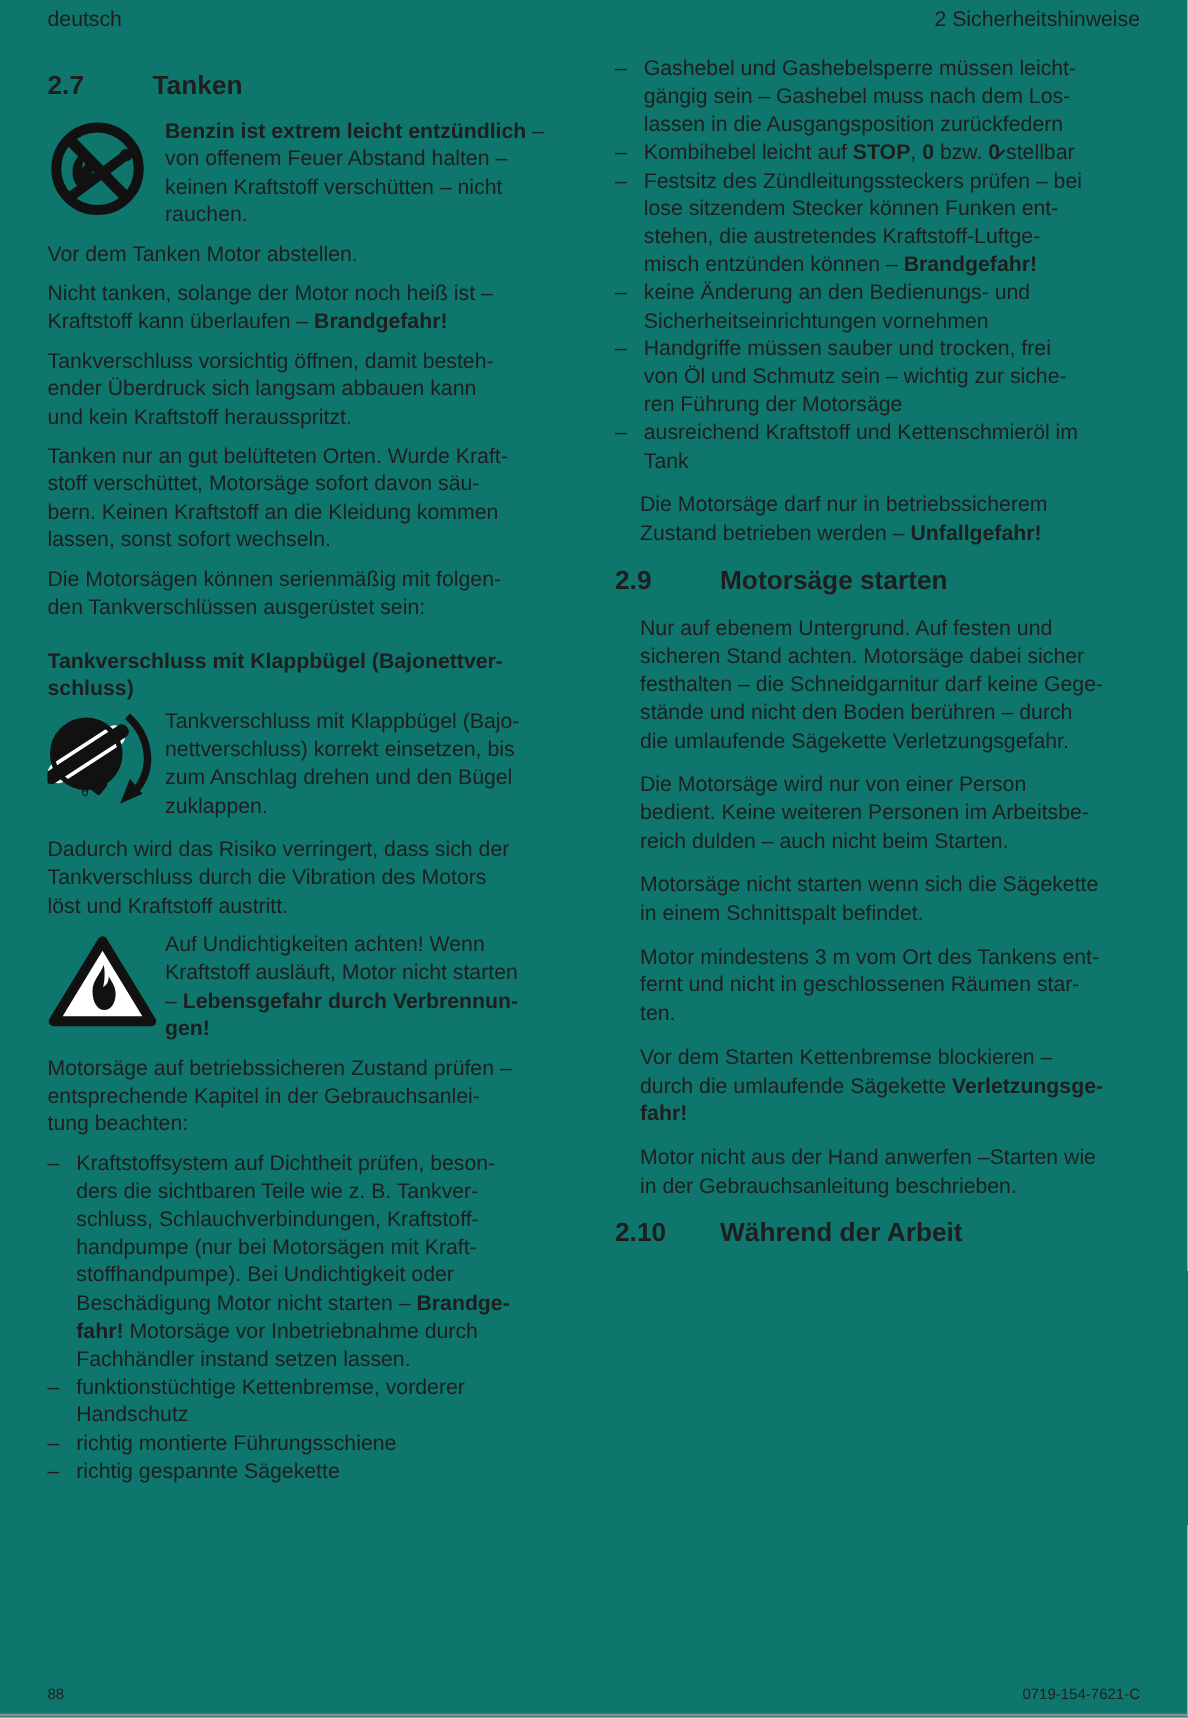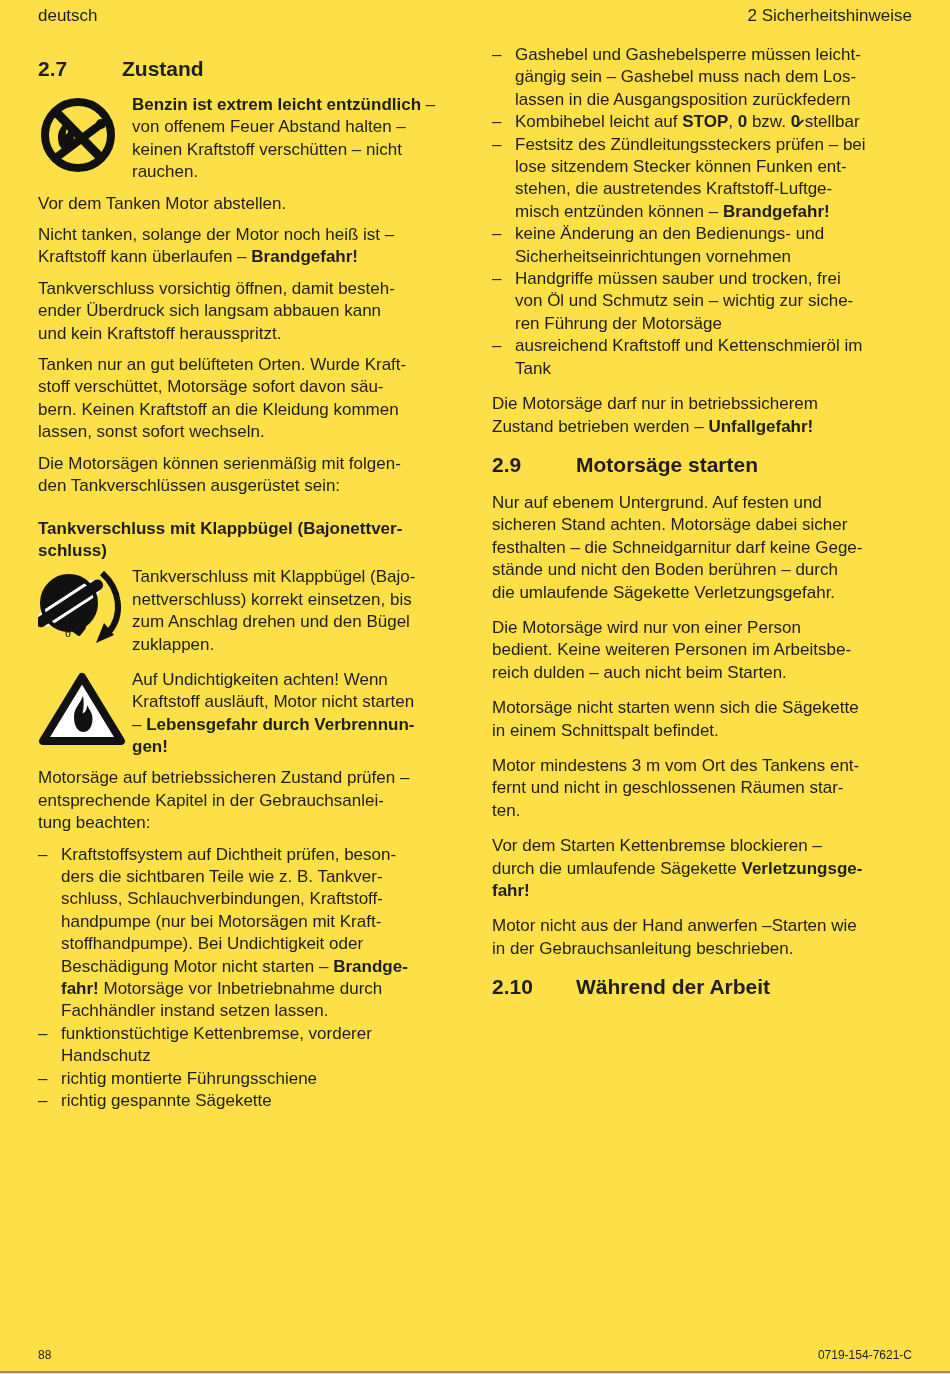--- a/index.html
+++ b/index.html
@@ -1,27 +1,27 @@
 <!DOCTYPE html>
 <html><head>
 <meta charset="utf-8">
 <style>
   html,body{margin:0;padding:0;background:#e8e8e8;}
   .page{
-    position:relative;width:950px;height:1374px;background:#fde047;
+    position:relative;width:950px;height:1374px;background:#0f766e;
     font-family:"Liberation Sans", sans-serif;color:#1e1e1e;overflow:hidden;
   }
   .hdr{position:absolute;top:5px;font-size:17px;line-height:22px;}
   .hdr-left{left:38px;}
   .hdr-right{right:38px;text-align:left;}
   .col{position:absolute;top:44px;width:424px;font-size:17px;line-height:22.4px;}
   .col-left{left:38px;}
   .col-right{left:492px;}
   .para{margin:0 0 9px;white-space:nowrap;}
-  .col-right .para{margin-bottom:13px;}
+  .col-right .para{margin-bottom:13px;margin-left:20px;}
   .heading{font-weight:bold;font-size:21px;line-height:26px;margin:12px 0 12px;white-space:nowrap;}
   .col-right .heading{margin:14px 0 14px;}
   .hnum{display:inline-block;width:84px;}
   .subheading{font-weight:bold;margin:20px 0 4px;white-space:nowrap;}
   .icon-para{display:flex;margin:0 0 9px;}
   .icon-para .para{margin:0;flex:1;}
   .pictogram{flex:0 0 94px;padding-top:1px;}
   .dash-list{list-style:none;margin:0 0 9px;padding:0;}
   .col-right .dash-list{margin-bottom:13px;}
   .dash-list li{position:relative;padding-left:23px;white-space:nowrap;}
@@ -33,21 +33,21 @@
   b{font-weight:bold;}
 </style>
 </head>
 <body>
 
 <div class="page">
   <div class="hdr hdr-left">deutsch</div>
   <div class="hdr hdr-right">2 Sicherheitshinweise</div>
 
   <div class="col col-left" id="col-left">
-      <div class="heading"><span class="hnum">2.7</span><span>Zustand</span></div>
+      <div class="heading"><span class="hnum">2.7</span><span>Tanken</span></div>
       <div class="icon-para">
         <span class="pictogram"><svg width="80" height="80" viewBox="0 0 80 80">
             <circle cx="40" cy="40" r="33" fill="none" stroke="#111" stroke-width="8"></circle>
             <path fill="#111" d="M28 24 C25 31 20 34 20 42 C20 50 23 55 28 55 C33 55 36 50 36 44 C36 39 33 36 31 32 C31 36 29.5 38.5 27.5 39.5 C29 34 29 29 28 24 Z"></path>
             <line x1="19" y1="62" x2="63" y2="29" stroke="#111" stroke-width="8" stroke-linecap="round"></line>
             <circle cx="63" cy="29" r="5" fill="#111"></circle>
             <line x1="17" y1="16" x2="63" y2="63" stroke="#111" stroke-width="9"></line>
           </svg></span>
         <p class="para"><b>Benzin ist extrem leicht entzündlich</b> –<br>von offenem Feuer Abstand halten –<br>keinen Kraftstoff verschütten – nicht<br>rauchen.</p>
       </div>
@@ -63,20 +63,21 @@
             <rect x="-4" y="28" width="70" height="17" rx="8" transform="rotate(-33 31 36)" fill="#fff"></rect>
             <rect x="-8" y="31" width="78" height="11" rx="5" transform="rotate(-33 31 36)" fill="#111"></rect>
             <circle cx="31" cy="36" r="27" fill="none" stroke="#111" stroke-width="4"></circle>
             <rect x="36" y="56" width="10" height="12" rx="2" transform="rotate(38 41 62)" fill="#111"></rect>
             <text x="27" y="70" font-size="11" fill="#111" font-family="Liberation Sans, sans-serif">θ</text>
             <path d="M64 6 C82 22 86 48 70 66" fill="none" stroke="#111" stroke-width="6"></path>
             <polygon points="58,76 76,68 66,56" fill="#111"></polygon>
           </svg></span>
         <p class="para">Tankverschluss mit Klappbügel (Bajo-<br>nettverschluss) korrekt einsetzen, bis<br>zum Anschlag drehen und den Bügel<br>zuklappen.</p>
       </div>
+      <p class="para">Dadurch wird das Risiko verringert, dass sich der<br>Tankverschluss durch die Vibration des Motors<br>löst und Kraftstoff austritt.</p>
       <div class="icon-para">
         <span class="pictogram"><svg width="88" height="78" viewBox="0 0 88 78">
             <path d="M44 7 L83 71 L5 71 Z" fill="#fff" stroke="#111" stroke-width="8" stroke-linejoin="round"></path>
             <path fill="#111" d="M45 26 C42 34 36 38 36 47 C36 56 40 62 45.5 62 C51 62 54.5 56 54.5 49 C54.5 43 51.5 40 49 35 C49 40 47 42.5 44.5 43.5 C46 38 46 31 45 26 Z"></path>
           </svg></span>
         <p class="para">Auf Undichtigkeiten achten! Wenn<br>Kraftstoff ausläuft, Motor nicht starten<br>– <b>Lebensgefahr durch Verbrennun-</b><br><b>gen!</b></p>
       </div>
       <p class="para">Motorsäge auf betriebssicheren Zustand prüfen –<br>entsprechende Kapitel in der Gebrauchsanlei-<br>tung beachten:</p>
       <ul class="dash-list">
         <li><span class="dash">–</span>Kraftstoffsystem auf Dichtheit prüfen, beson-<br>ders die sichtbaren Teile wie z. B. Tankver-<br>schluss, Schlauchverbindungen, Kraftstoff-<br>handpumpe (nur bei Motorsägen mit Kraft-<br>stoffhandpumpe). Bei Undichtigkeit oder<br>Beschädigung Motor nicht starten – <b>Brandge-</b><br><b>fahr!</b> Motorsäge vor Inbetriebnahme durch<br>Fachhändler instand setzen lassen.</li>

